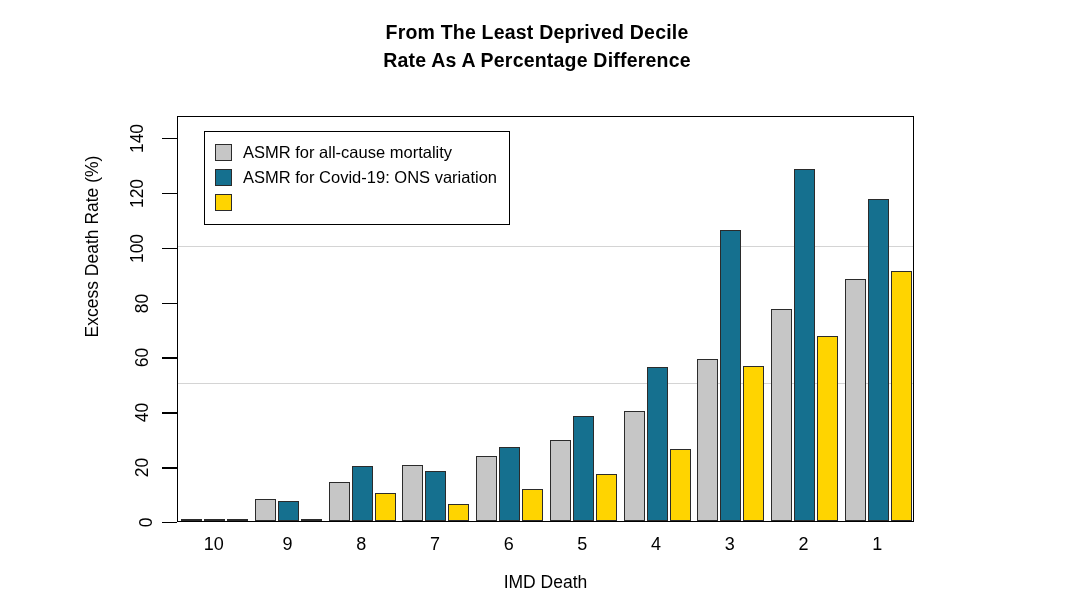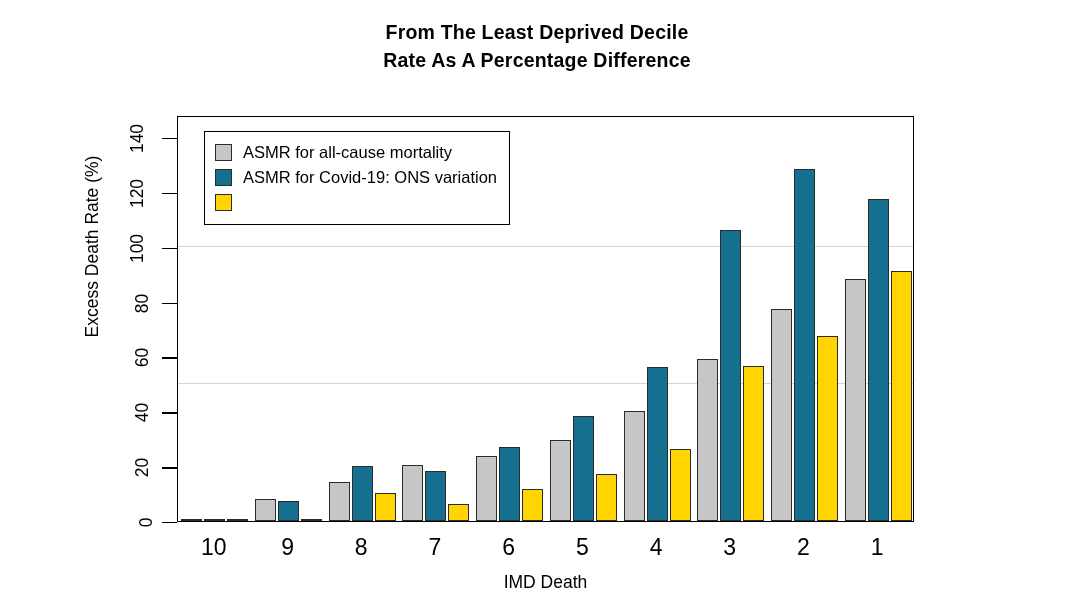--- a/index.html
+++ b/index.html
@@ -95,21 +95,21 @@
     top: 236px;
     width: 300px;
     text-align: center;
     font-size: 17.5px;
     transform: rotate(-90deg);
     transform-origin: 50% 50%;
   }
   .x-tick-label {
     position: absolute;
     top: 534px;
-    font-size: 23px;
+    font-size: 18px;
     text-align: center;
     width: 60px;
   }
   .x-axis-title {
     position: absolute;
     left: 177px;
     top: 572px;
     width: 737px;
     text-align: center;
     font-size: 17.5px;

